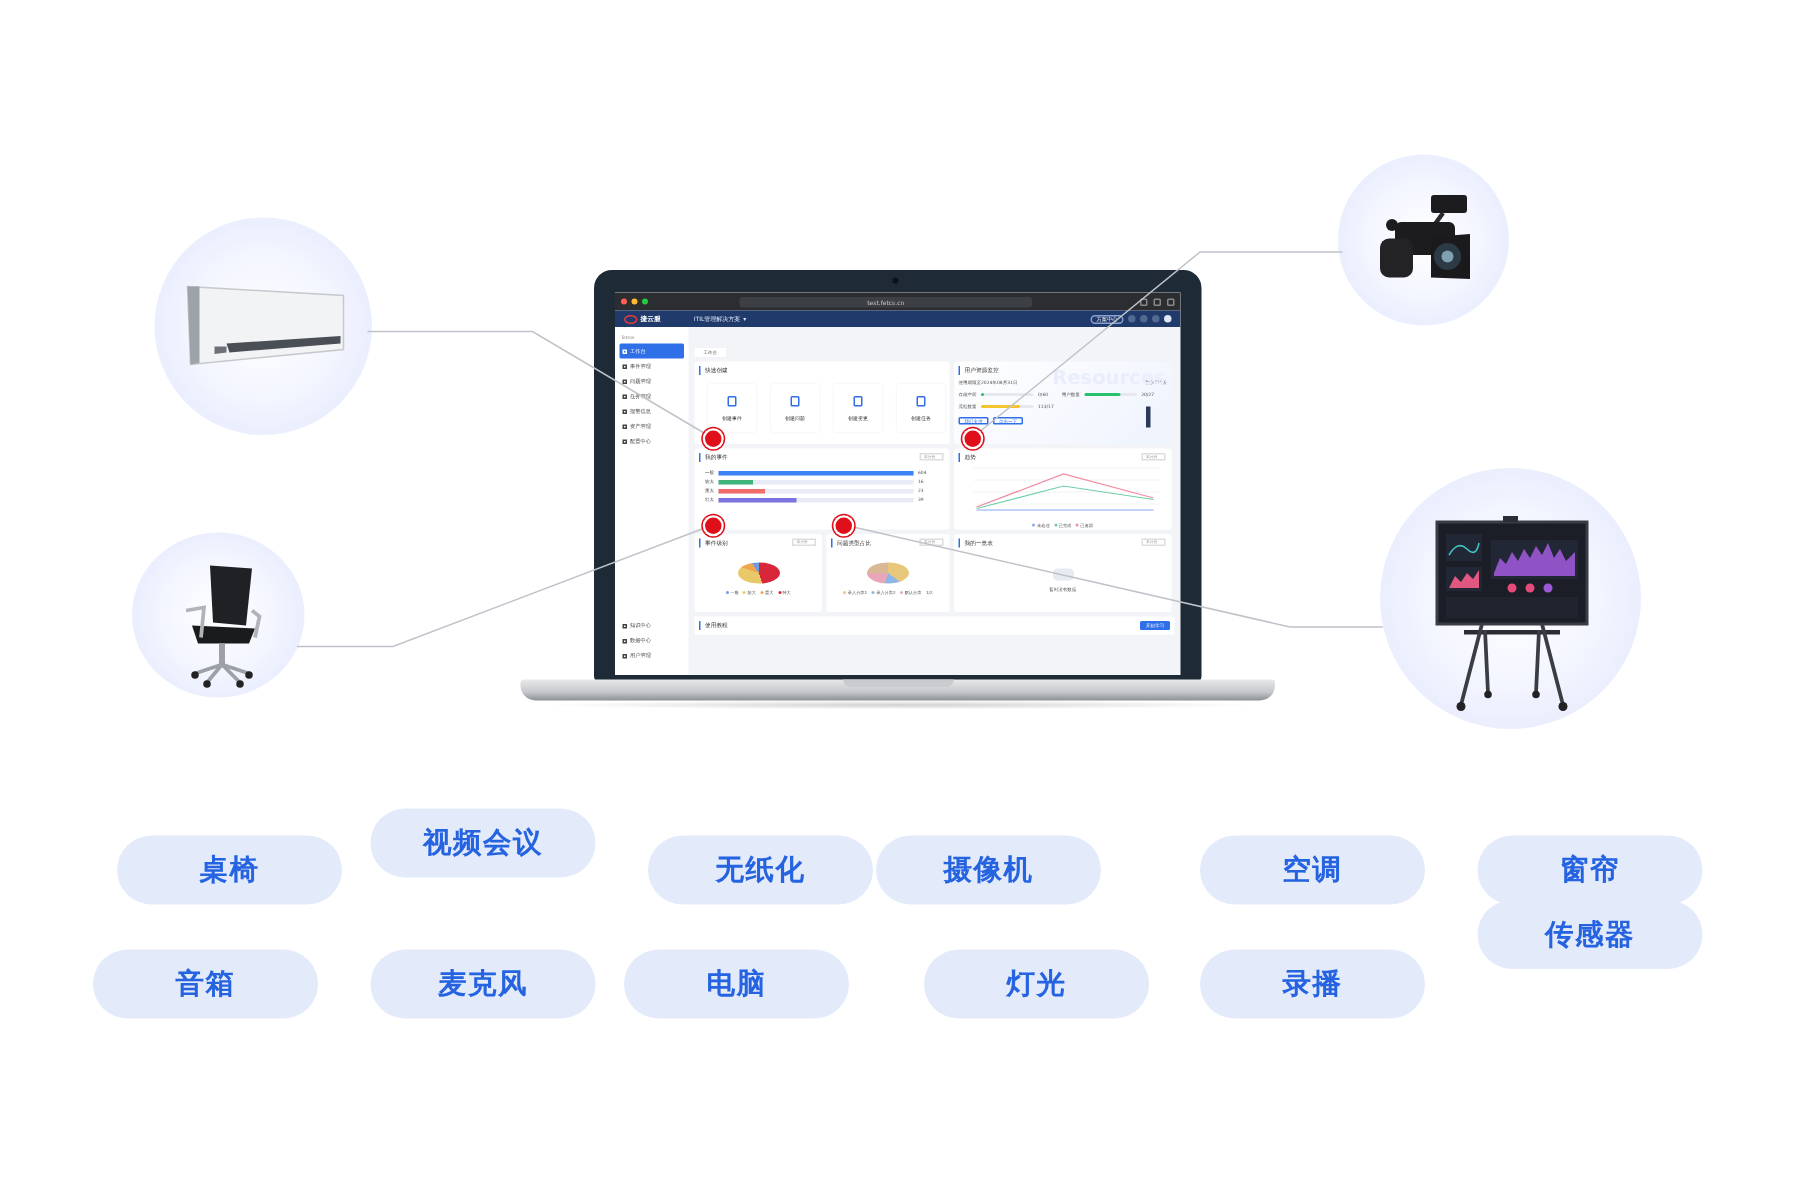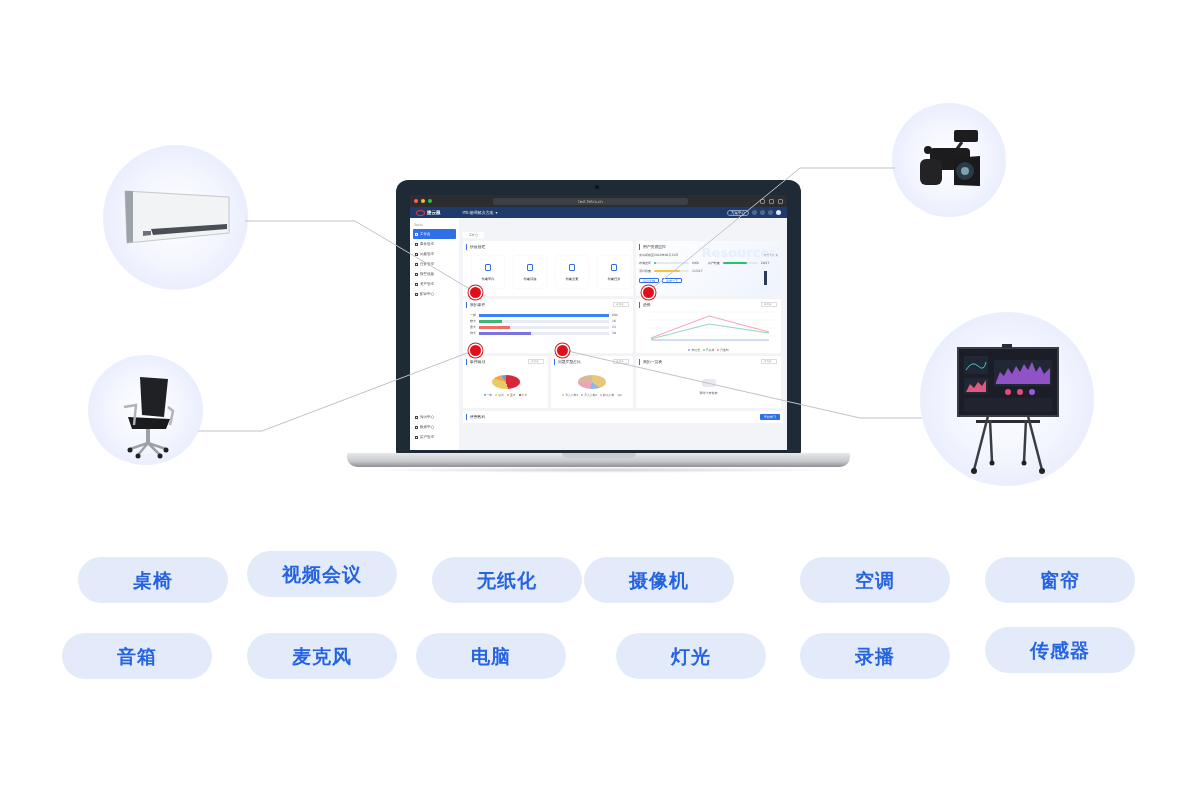--- a/index.html
+++ b/index.html
@@ -395,24 +395,24 @@
     <div class="laptop-notch"></div>
   </div>
 <div class="laptop-shadow"></div>
 
 <div class="marker" style="left:470px;top:287px"></div>
 <div class="marker" style="left:643px;top:287px"></div>
 <div class="marker" style="left:470px;top:345px"></div>
 <div class="marker" style="left:557px;top:345px"></div>
 
 <div class="tag" style="left:78px;top:557px">桌椅</div>
-<div class="tag" style="left:247px;top:551px">视频会议</div>
+<div class="tag" style="left:247px;top:539px">视频会议</div>
 <div class="tag" style="left:432px;top:557px">无纸化</div>
 <div class="tag" style="left:584px;top:557px">摄像机</div>
 <div class="tag" style="left:800px;top:557px">空调</div>
 <div class="tag" style="left:985px;top:557px">窗帘</div>
 
 <div class="tag" style="left:62px;top:633px">音箱</div>
 <div class="tag" style="left:247px;top:633px">麦克风</div>
 <div class="tag" style="left:416px;top:633px">电脑</div>
 <div class="tag" style="left:616px;top:633px">灯光</div>
 <div class="tag" style="left:800px;top:633px">录播</div>
-<div class="tag" style="left:985px;top:627px">传感器</div>
+<div class="tag" style="left:985px;top:600px">传感器</div>
 
 </body></html>

